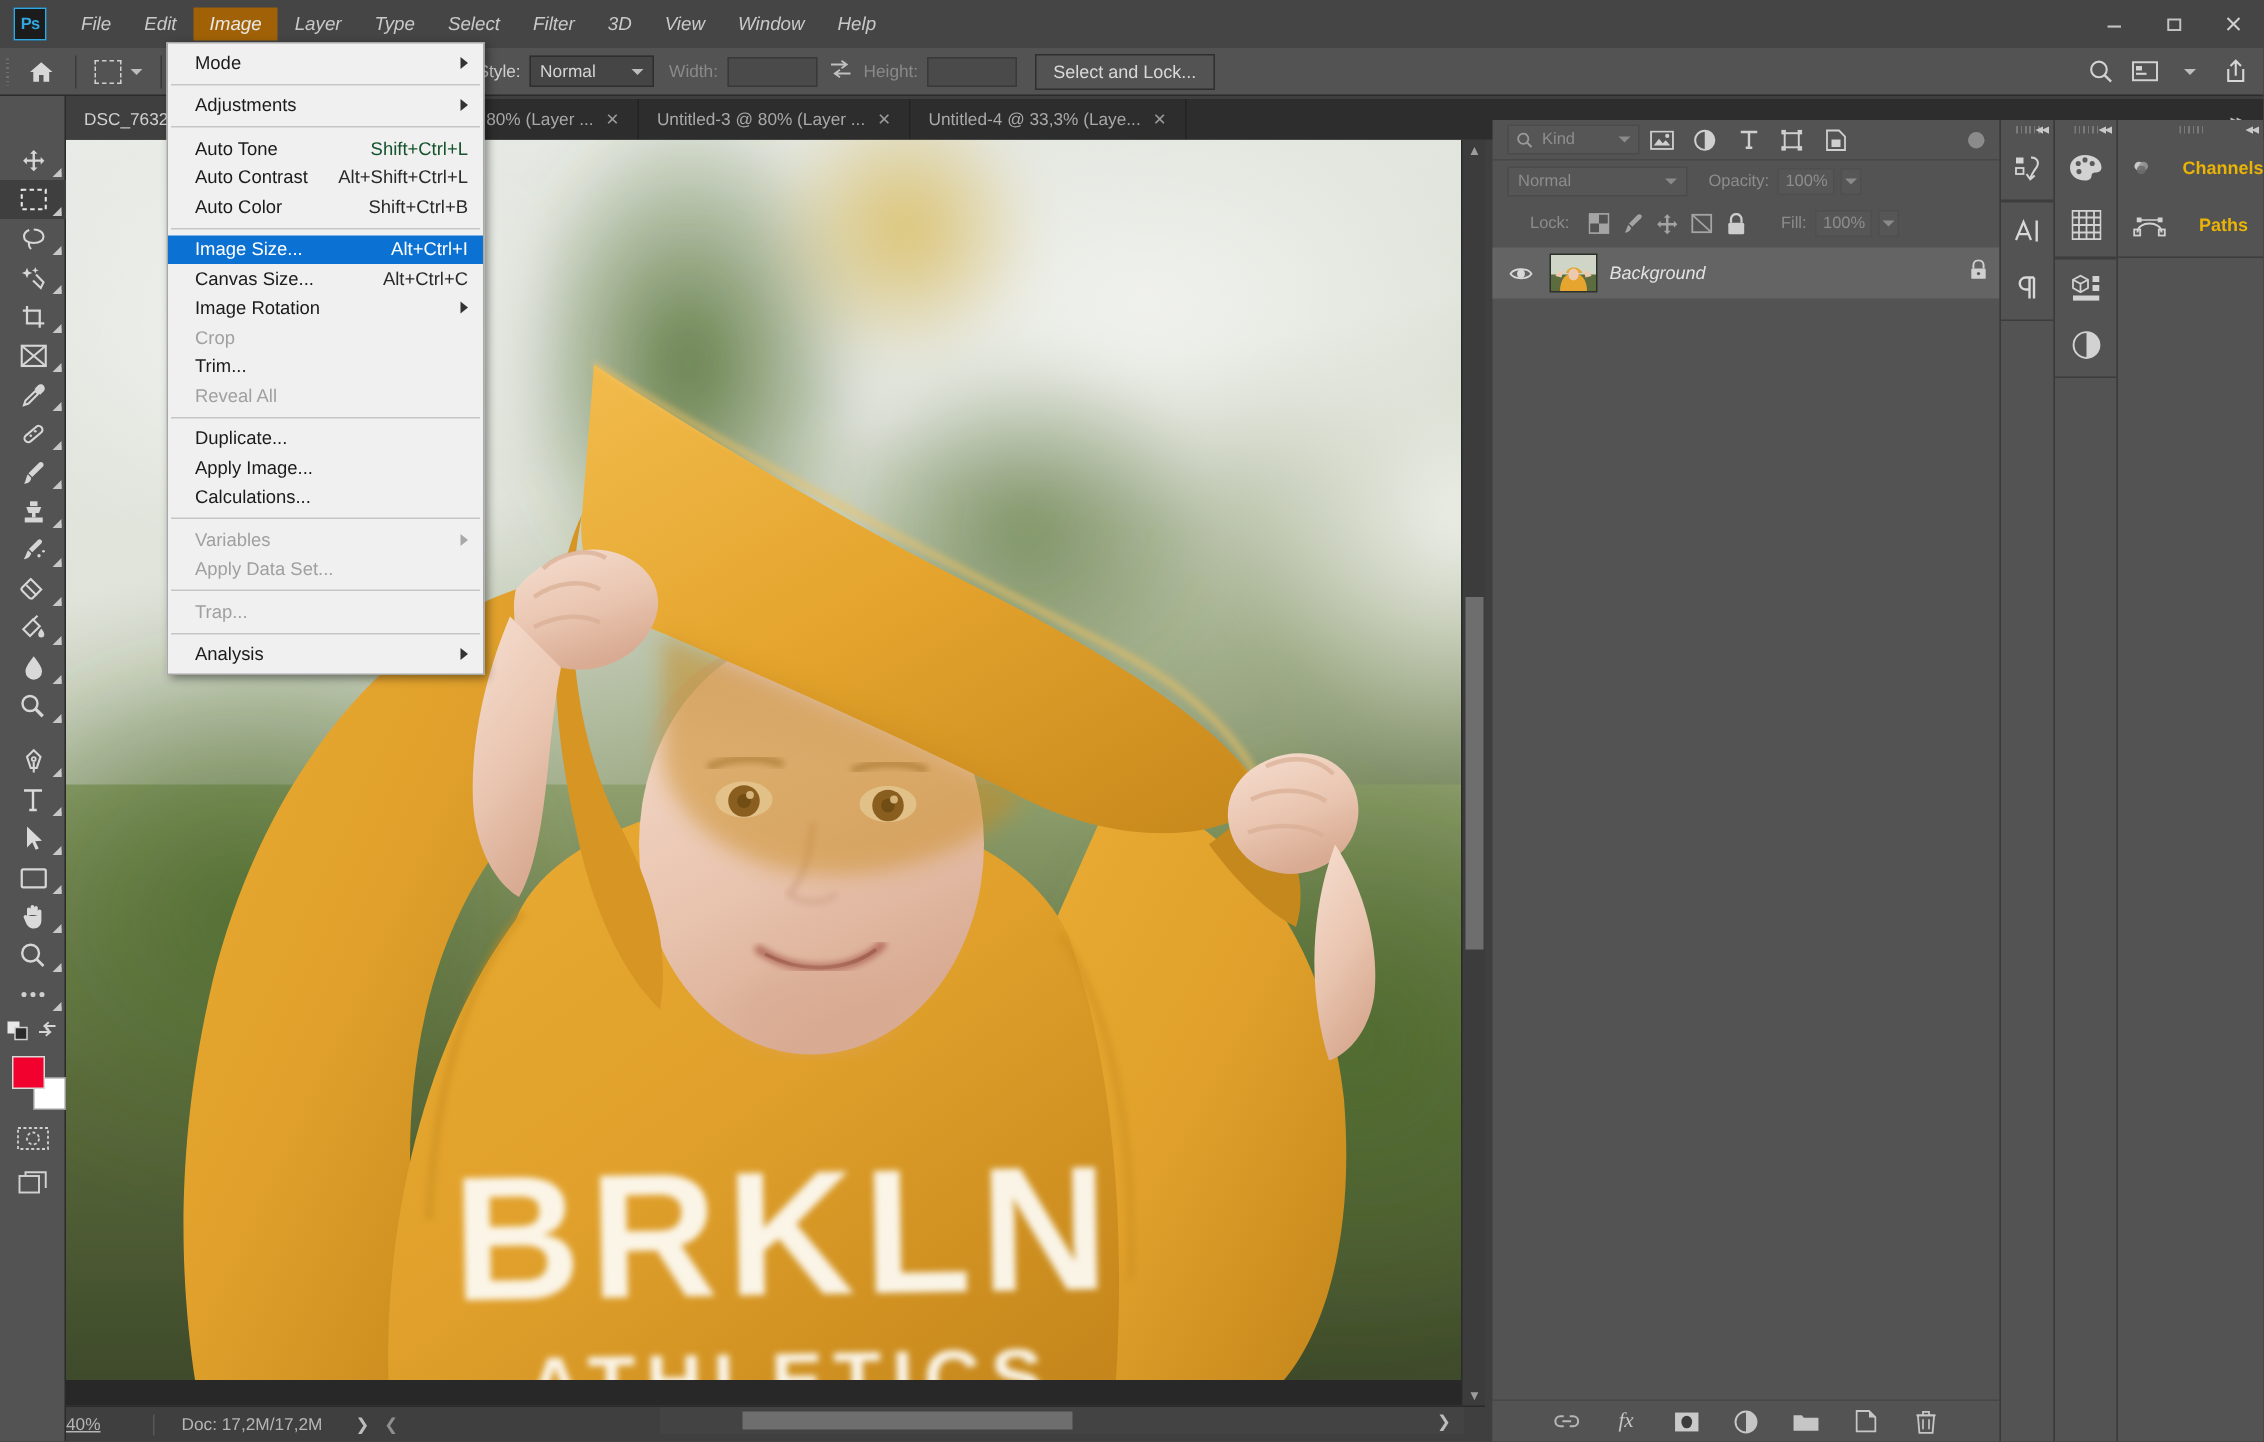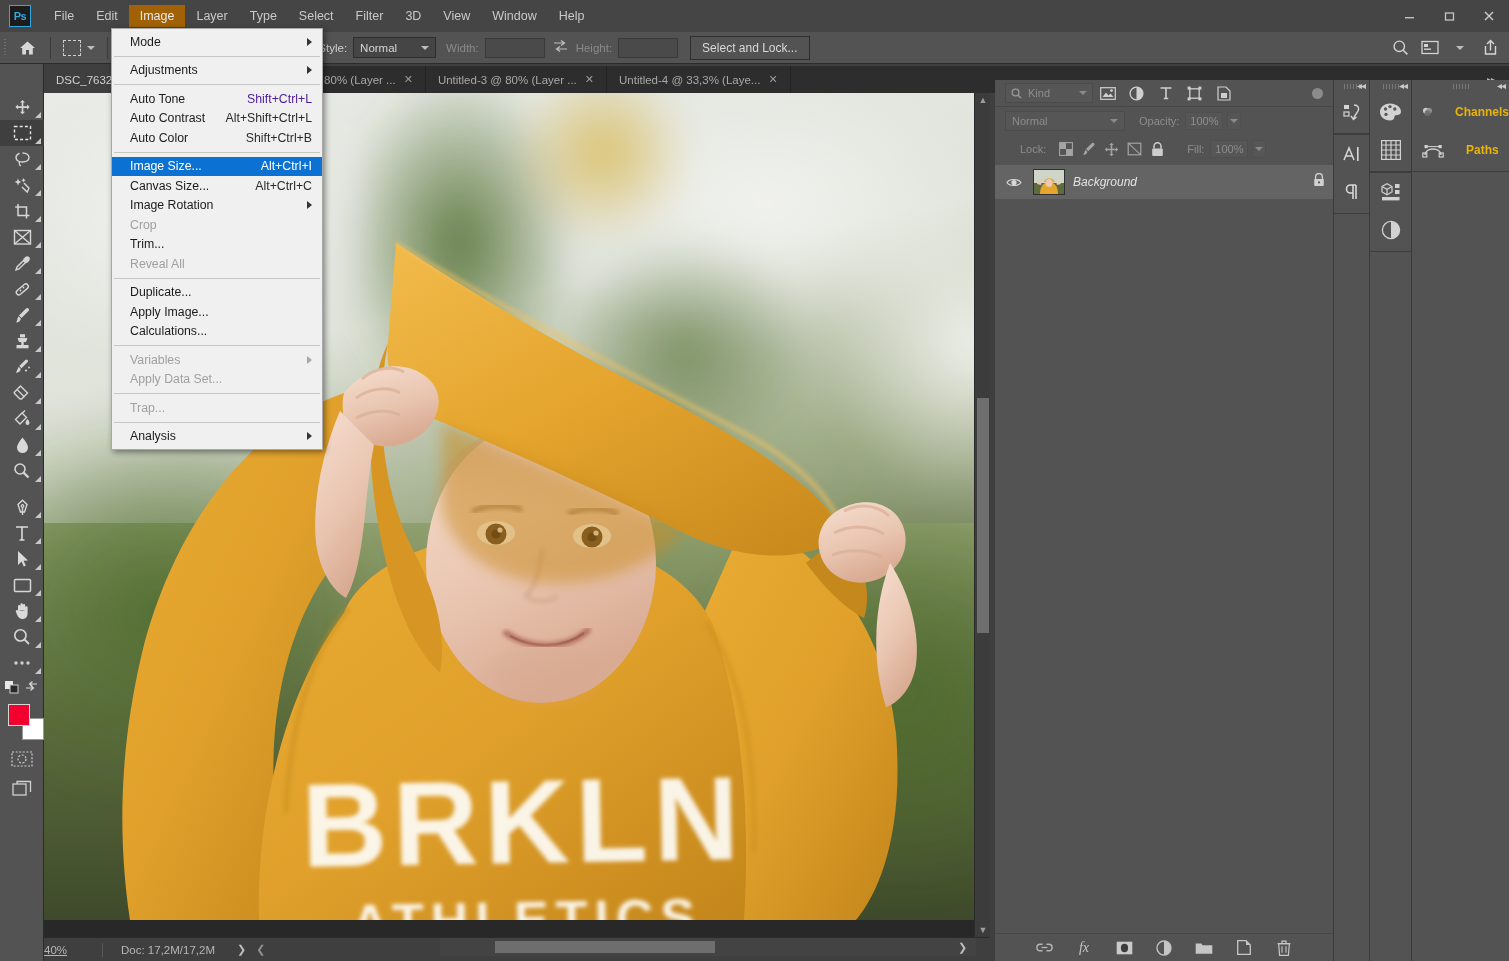--- a/index.html
+++ b/index.html
@@ -15,21 +15,21 @@
   #titlebar {
     position:absolute; left:0; top:0; width:1509px; height:32px;
     background:#454545; display:flex; align-items:center;
   }
   .ps-logo {
     width:22px; height:22px; margin-left:9px; margin-right:12px;
     border:1px solid #31a8e0; background:#1c1c1c; color:#31a8e0;
     font-size:11px; font-weight:bold; display:flex; align-items:center; justify-content:center;
     letter-spacing:-0.5px;
   }
-  .menubar { display:flex; align-items:center; height:32px; }
+  .menubar { display:flex; align-items:center; height:32px;font-style:italic; }
   .menu-item {
     padding:0 11px; height:22px; line-height:22px; color:#c9c9c9; font-size:12.5px;
     cursor:default;
   }
   .menu-item.active { background:#a16207; color:#e8e8e8; }
   .win-controls { position:absolute; right:0; top:0; display:flex; height:32px; }
   .win-btn {
     width:40px; height:32px; display:flex; align-items:center; justify-content:center;
     color:#c4c4c4; font-size:13px;
   }
@@ -982,21 +982,21 @@
         <span style="margin-left: auto; width: 0px; height: 0px; border-top: 4px solid transparent; border-bottom: 4px solid transparent; border-left: 5px solid rgb(51, 51, 51);"></span>
       </div>
       <div style="height: 1px; background: rgb(198, 198, 198); margin: 4px 2px;"></div>
       <div style="position: relative; display: flex; align-items: center; height: 19.5px; padding: 0px 10px 0px 18px; font-size: 12.3px; font-family: &quot;Liberation Sans&quot;, sans-serif; color: rgb(27, 27, 27);">
         <span>Adjustments</span>
         <span style="margin-left: auto; width: 0px; height: 0px; border-top: 4px solid transparent; border-bottom: 4px solid transparent; border-left: 5px solid rgb(51, 51, 51);"></span>
       </div>
       <div style="height: 1px; background: rgb(198, 198, 198); margin: 4px 2px;"></div>
       <div style="position: relative; display: flex; align-items: center; height: 19.5px; padding: 0px 10px 0px 18px; font-size: 12.3px; font-family: &quot;Liberation Sans&quot;, sans-serif; color: rgb(27, 27, 27);">
         <span>Auto Tone</span>
-        <span style="margin-left: auto; font-size: 12.3px; color: #4c1d95;">Shift+Ctrl+L</span>
+        <span style="margin-left: auto; font-size: 12.3px; color: #14532d;">Shift+Ctrl+L</span>
       </div>
       <div style="position: relative; display: flex; align-items: center; height: 19.5px; padding: 0px 10px 0px 18px; font-size: 12.3px; font-family: &quot;Liberation Sans&quot;, sans-serif; color: rgb(27, 27, 27);">
         <span>Auto Contrast</span>
         <span style="margin-left: auto; font-size: 12.3px; color: rgb(42, 42, 42);">Alt+Shift+Ctrl+L</span>
       </div>
       <div style="position: relative; display: flex; align-items: center; height: 19.5px; padding: 0px 10px 0px 18px; font-size: 12.3px; font-family: &quot;Liberation Sans&quot;, sans-serif; color: rgb(27, 27, 27);">
         <span>Auto Color</span>
         <span style="margin-left: auto; font-size: 12.3px; color: rgb(42, 42, 42);">Shift+Ctrl+B</span>
       </div>
       <div style="height: 1px; background: rgb(198, 198, 198); margin: 4px 2px;"></div>

